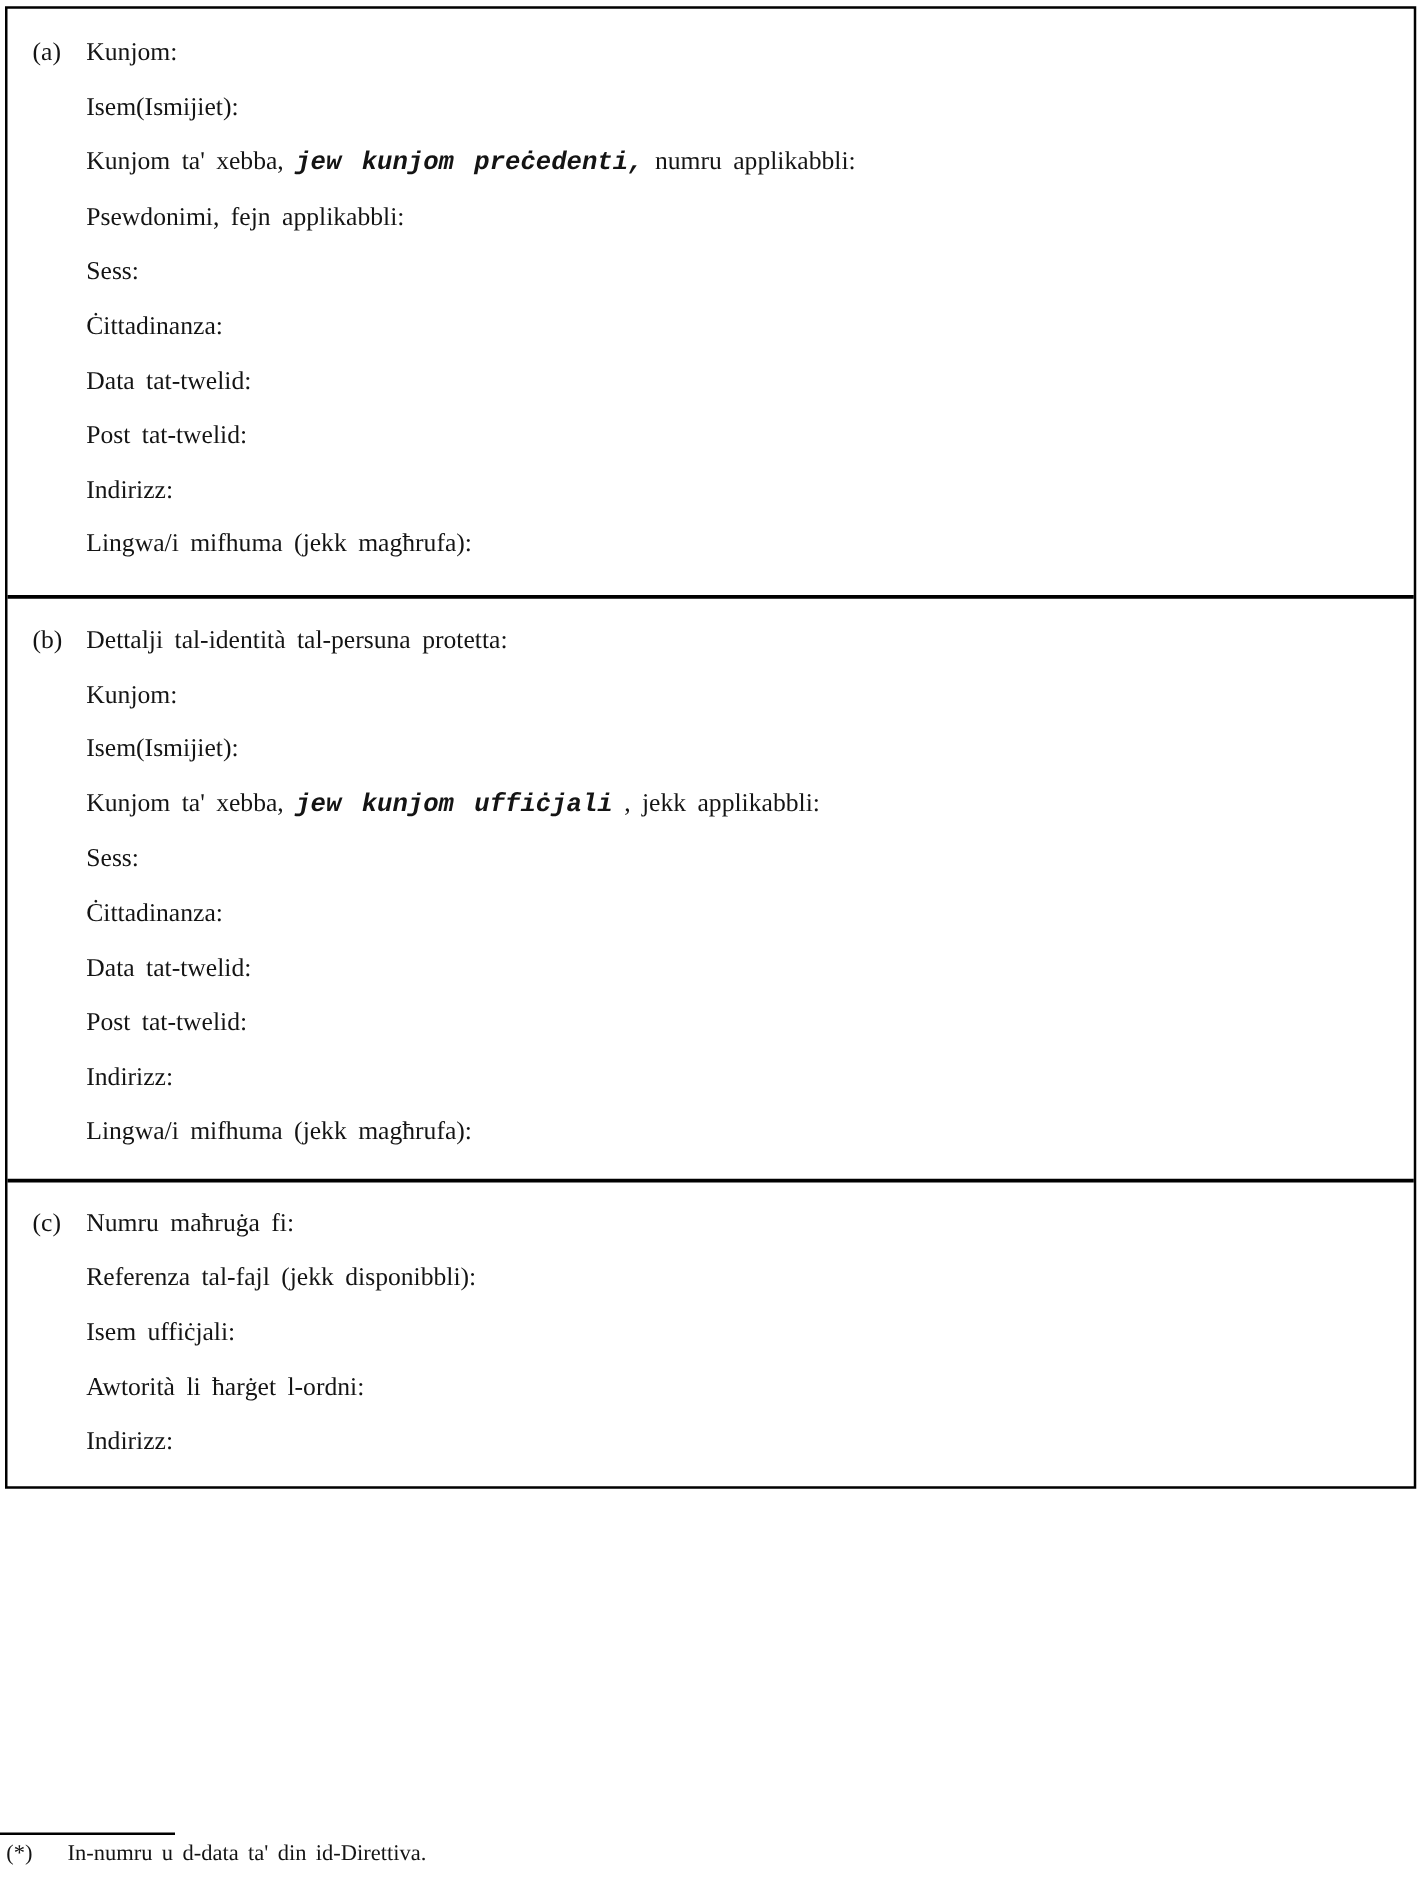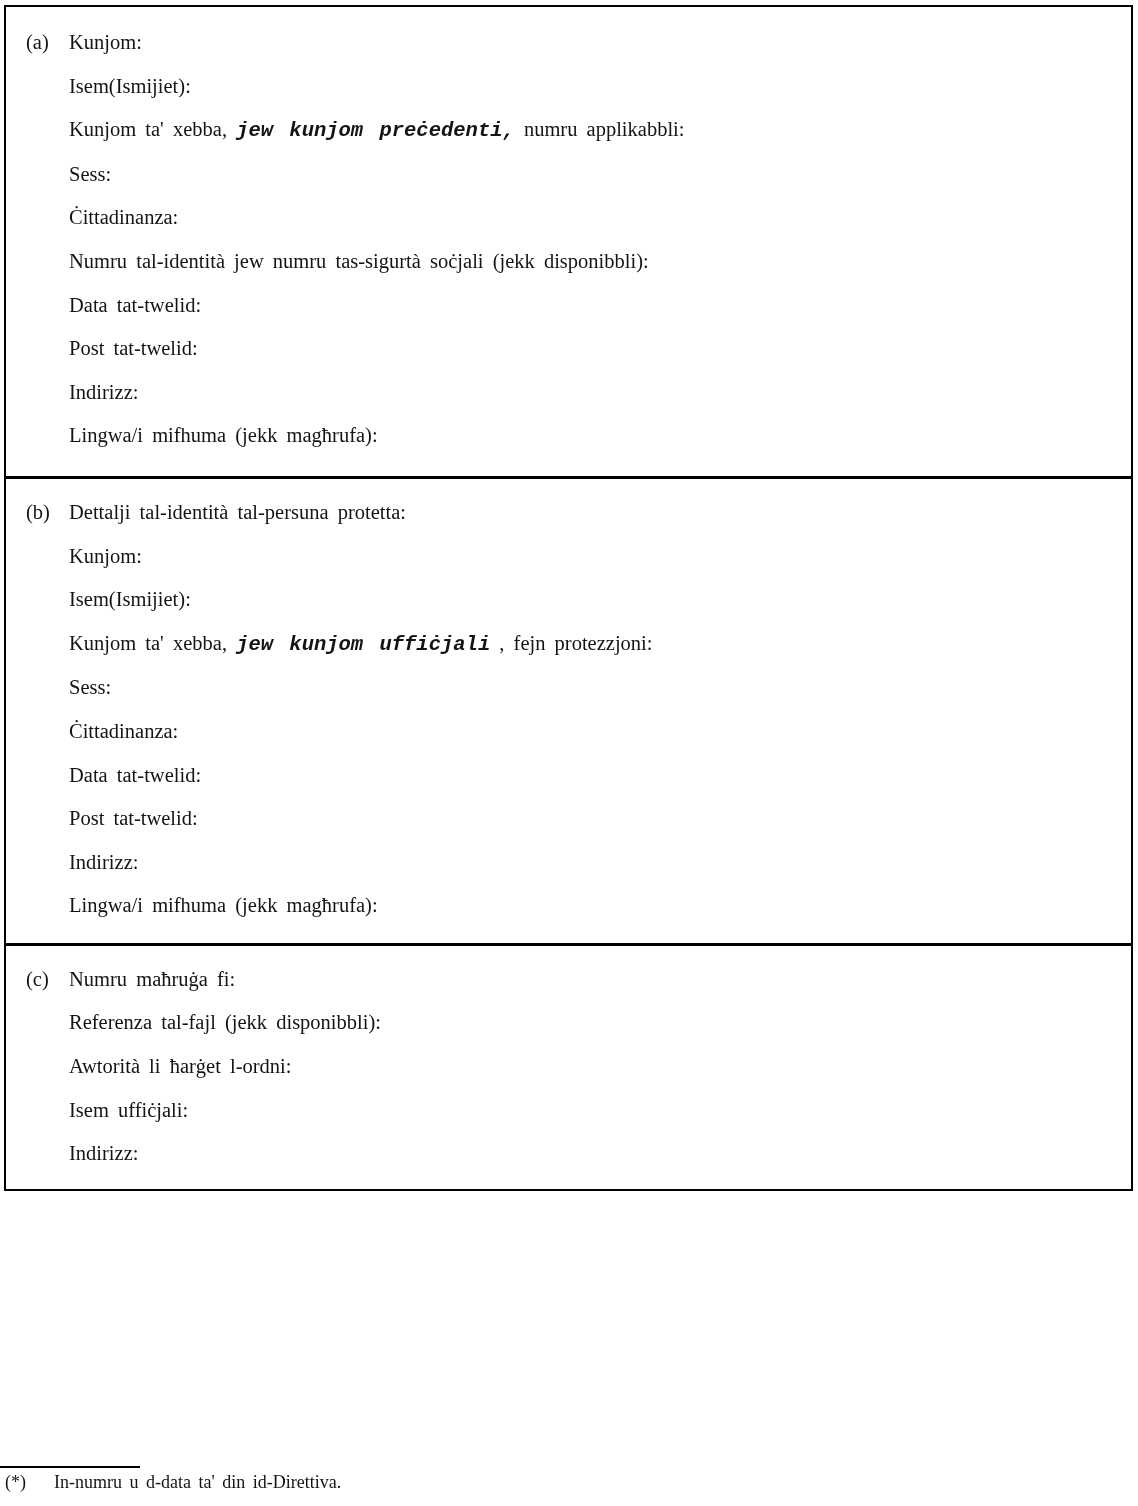--- a/index.html
+++ b/index.html
@@ -91,53 +91,53 @@
 
   <div class="form-box">
 
     <section class="form-section sec-a">
       <div class="row heading-row">
         <span class="sec-label">(a)</span>
       </div>
       <div class="row">Kunjom:</div>
       <div class="row">Isem(Ismijiet):</div>
       <div class="row"><span>Kunjom ta' xebba, </span><span class="em-phrase">jew kunjom preċedenti,</span><span> numru applikabbli:</span></div>
+      <div class="row">Psewdonimi, fejn applikabbli:</div>
       <div class="row">Sess:</div>
       <div class="row">Ċittadinanza:</div>
-      <div class="row">Numru tal-identità jew numru tas-sigurtà soċjali (jekk disponibbli):</div>
       <div class="row">Data tat-twelid:</div>
       <div class="row">Post tat-twelid:</div>
       <div class="row">Indirizz:</div>
       <div class="row">Lingwa/i mifhuma (jekk magħrufa):</div>
     </section>
 
     <section class="form-section sec-b">
       <div class="row heading-row">
         <span class="sec-label">(b)</span>
         <span class="sec-heading">Dettalji tal-identità tal-persuna protetta:</span>
       </div>
       <div class="row">Kunjom:</div>
       <div class="row">Isem(Ismijiet):</div>
-      <div class="row"><span>Kunjom ta' xebba,  </span><span class="em-phrase">jew kunjom uffiċjali</span><span> , fejn protezzjoni:</span></div>
+      <div class="row"><span>Kunjom ta' xebba,  </span><span class="em-phrase">jew kunjom uffiċjali</span><span> , jekk applikabbli:</span></div>
       <div class="row">Sess:</div>
       <div class="row">Ċittadinanza:</div>
       <div class="row">Data tat-twelid:</div>
       <div class="row">Post tat-twelid:</div>
       <div class="row">Indirizz:</div>
       <div class="row">Lingwa/i mifhuma (jekk magħrufa):</div>
     </section>
 
     <section class="form-section sec-c">
       <div class="row heading-row">
         <span class="sec-label">(c)</span>
       </div>
       <div class="row">Numru maħruġa fi:</div>
       <div class="row">Referenza tal-fajl (jekk disponibbli):</div>
+      <div class="row">Isem uffiċjali:</div>
       <div class="row">Awtorità li ħarġet l-ordni:</div>
-      <div class="row">Isem uffiċjali:</div>
       <div class="row">Indirizz:</div>
     </section>
 
   </div>
 
   <div class="footnote">
     <div class="footnote-rule"></div>
     <div class="footnote-line">
       <span class="fn-marker">(*)</span>
       <span class="fn-text">In-numru u d-data ta' din id-Direttiva.</span>

